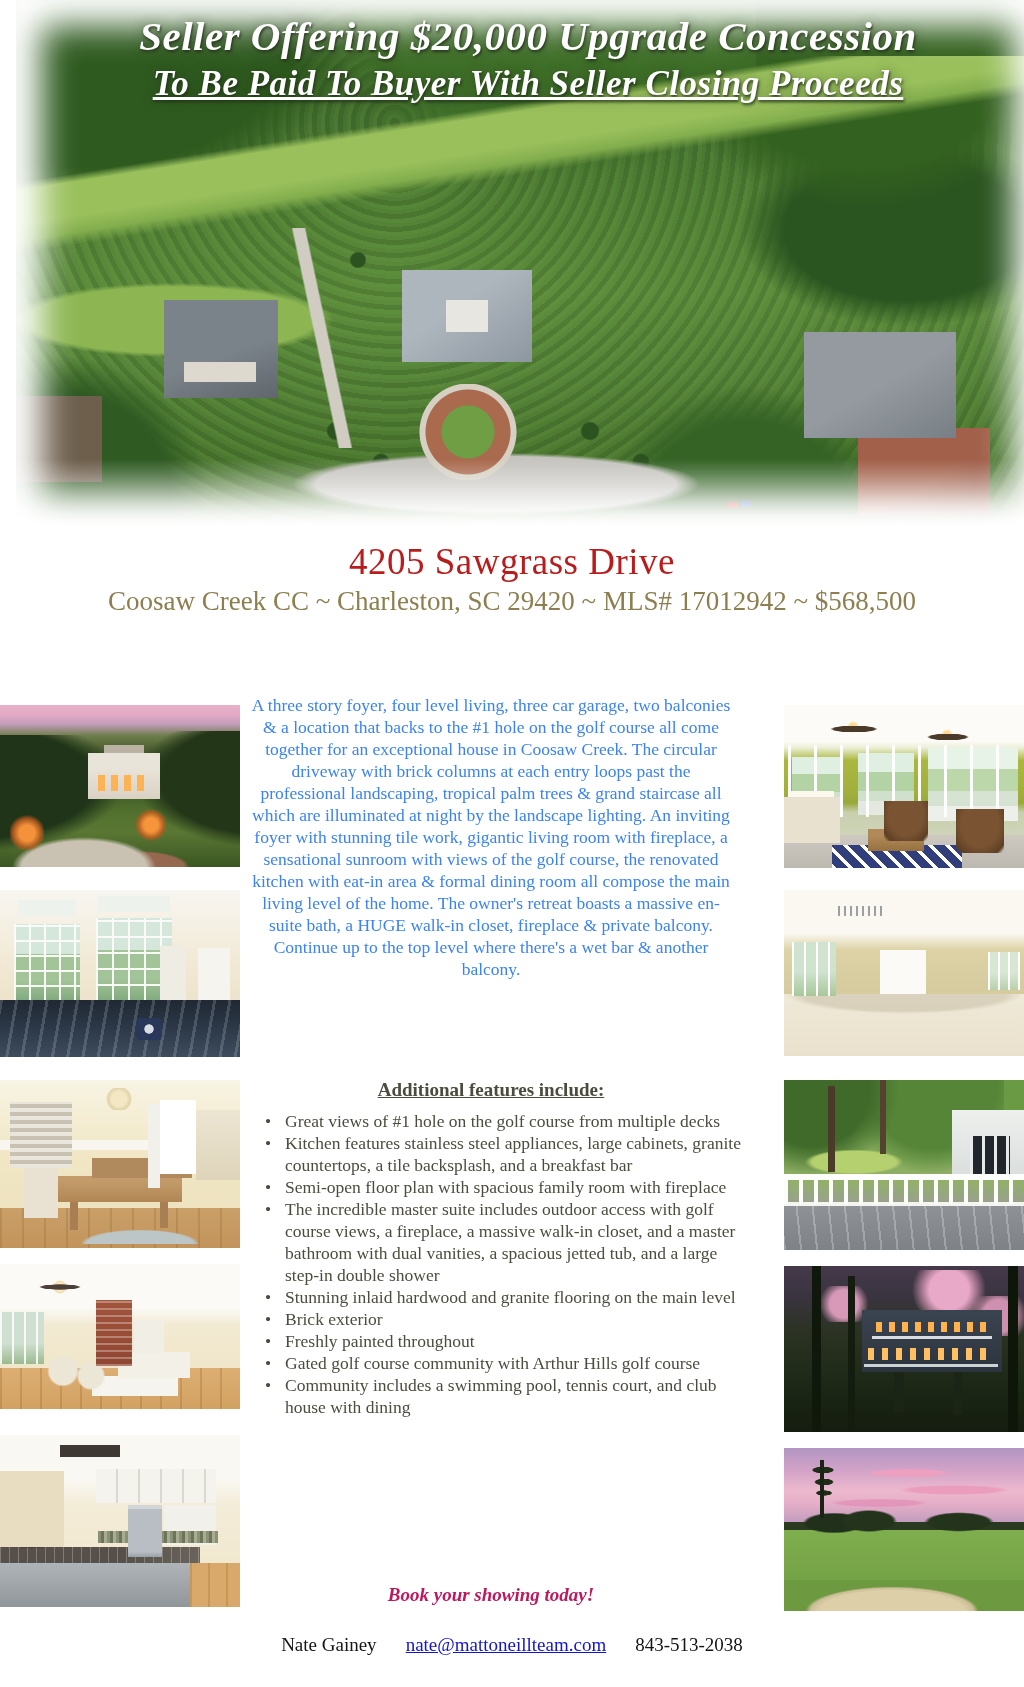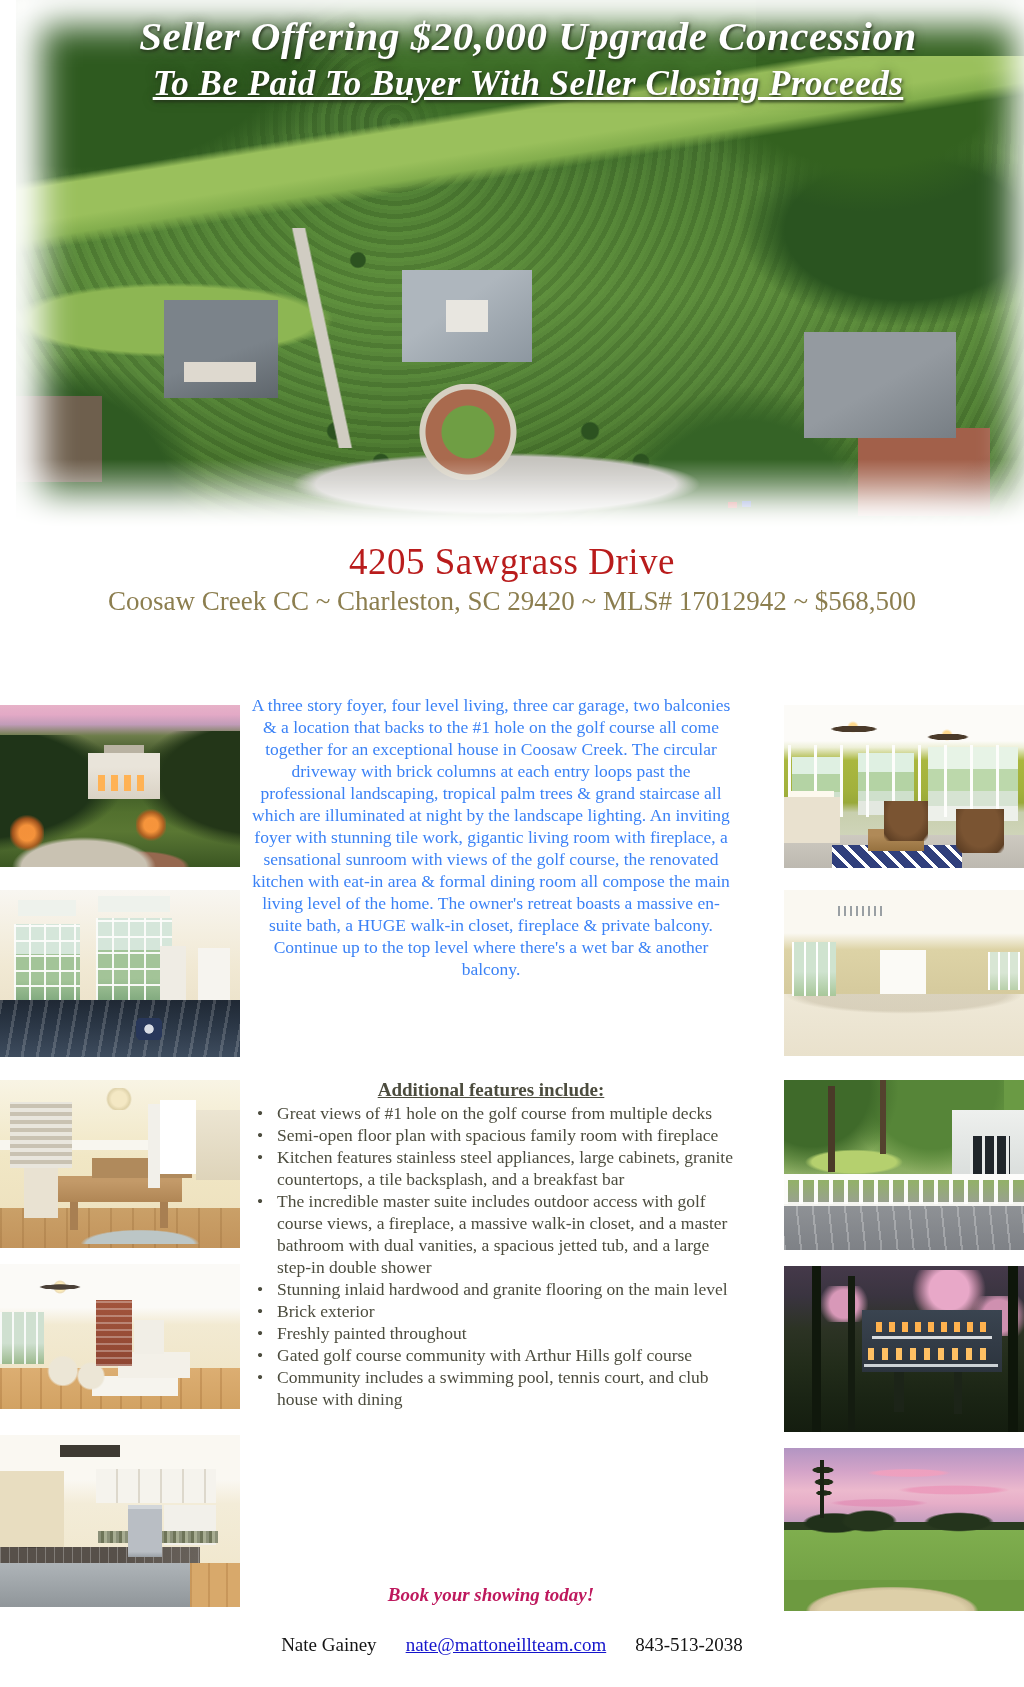--- a/index.html
+++ b/index.html
@@ -45,21 +45,21 @@
 
   
   .addr{position:absolute;left:0;top:540px;width:100%;text-align:center;color:#b91c1c;font-size:37px;letter-spacing:.5px;}
   .sub {position:absolute;left:0;top:586px;width:100%;text-align:center;color:#8c7e4f;font-size:27px;}
 
   
   .desc{position:absolute;left:250px;top:694px;width:482px;text-align:center;
         color:#3b82f6;font-size:17.5px;line-height:22px;}
   .feat-h{position:absolute;left:250px;top:1079px;width:482px;text-align:center;color:#4c4c3e;
           font-size:19px;font-weight:bold;text-decoration:underline;}
-  .feats{position:absolute;left:250px;top:1102px;width:488px;margin:0;padding:0;list-style:none;
+  .feats{position:absolute;left:250px;top:1102px;width:488px;margin:8px;padding:0;list-style:none;
          color:#4c4c3e;font-size:17.5px;line-height:22px;}
   .feats li{position:relative;padding-left:27px;}
   .feats li::before{content:"\2022";position:absolute;left:7px;top:0;}
   .cta{position:absolute;left:250px;top:1584px;width:482px;text-align:center;color:#be185d;
        font-size:19px;font-weight:bold;font-style:italic;}
 
   
   .footer{position:absolute;left:0;top:1634px;width:100%;display:flex;justify-content:center;gap:29px;
           font-size:19px;color:#141414;align-items:baseline;}
   .footer a{color:#1414cc;text-decoration:underline;}
@@ -250,22 +250,22 @@
   <div class="photo pR pR1" style="top:705px;height:163px"></div>
   <div class="photo pR pR2" style="top:890px;height:166px"></div>
   <div class="photo pR pR3" style="top:1080px;height:170px"></div>
   <div class="photo pR pR4" style="top:1266px;height:166px"></div>
   <div class="photo pR pR5" style="top:1448px;height:163px"></div>
 
   <div class="desc">A three story foyer, four level living, three car garage, two balconies &amp; a location that backs to the #1 hole on the golf course all come together for an exceptional house in Coosaw Creek. The circular driveway with brick columns at each entry loops past the professional landscaping, tropical palm trees &amp; grand staircase all which are illuminated at night by the landscape lighting. An inviting foyer with stunning tile work, gigantic living room with fireplace, a sensational sunroom with views of the golf course, the renovated kitchen with eat-in area &amp; formal dining room all compose the main living level of the home. The owner's retreat boasts a massive en-suite bath, a HUGE walk-in closet, fireplace &amp; private balcony. Continue up to the top level where there's a wet bar &amp; another balcony.</div>
   <div class="feat-h">Additional features include:</div>
   <ul class="feats" id="features-list">
       <li>Great views of #1 hole on the golf course from multiple decks</li>
+      <li>Kitchen features stainless steel appliances, large cabinets, granite countertops, a tile backsplash, and a breakfast bar</li>
       <li>Semi-open floor plan with spacious family room with fireplace</li>
-      <li>Kitchen features stainless steel appliances, large cabinets, granite countertops, a tile backsplash, and a breakfast bar</li>
       <li>The incredible master suite includes outdoor access with golf course views, a fireplace, a massive walk-in closet, and a master bathroom with dual vanities, a spacious jetted tub, and a large step-in double shower</li>
       <li>Stunning inlaid hardwood and granite flooring on the main level</li>
       <li>Brick exterior</li>
       <li>Freshly painted throughout</li>
       <li>Gated golf course community with Arthur Hills golf course</li>
       <li>Community includes a swimming pool, tennis court, and club house with dining</li>
     </ul>
   <div class="cta">Book your showing today!</div>
 
   <div class="footer">

